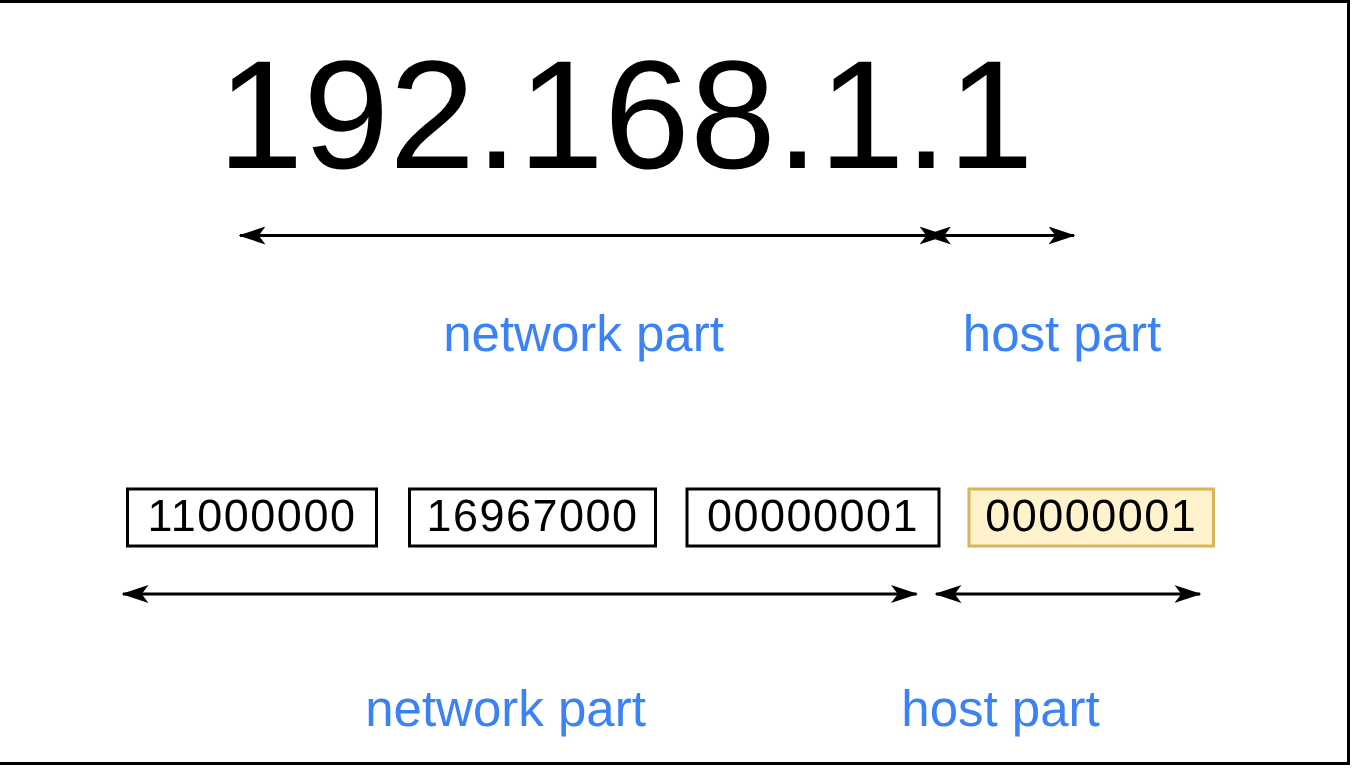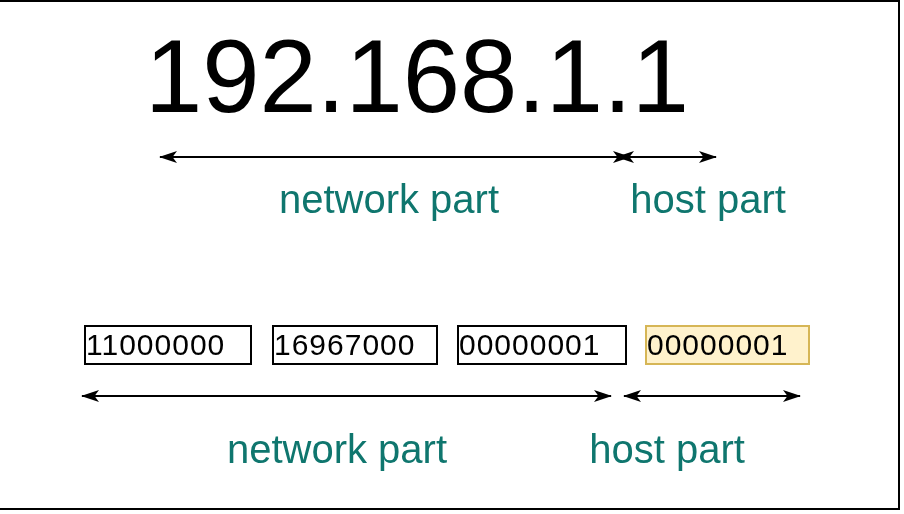--- a/index.html
+++ b/index.html
@@ -39,36 +39,38 @@
   }
   .arrows-layer {
     position: absolute;
     top: 0; left: 0;
     width: 904px;
     height: 514px;
   }
   .part-label {
     position: absolute;
     transform: translateX(-50%);
-    font-size: 40px;
+    font-size: 34px;
     line-height: 1.1;
     white-space: nowrap;
-    color: #0f766e;
+    color: #3b82f6;
+    margin-top: 28px;
   }
   .lbl-net-top  { top: 177px; left: 389px; }
   .lbl-host-top { top: 177px; left: 708px; }
   .lbl-net-bot  { top: 427px; left: 337px; }
   .lbl-host-bot { top: 427px; left: 667px; }
   .octet-box {
     position: absolute;
     top: 325px;
     height: 40px;
     box-sizing: border-box;
     border: 2px solid #000;
     background: #ffffff;
+    text-align: center;
     font-size: 30px;
     line-height: 36px;
     letter-spacing: 1px;
     color: #000;
   }
   .octet-1 { left: 84px;  width: 168px; }
   .octet-2 { left: 272px; width: 166px; }
   .octet-3 { left: 457px; width: 170px; }
   .octet-4 { left: 645px; width: 165px; }
   .octet-box.highlighted {

